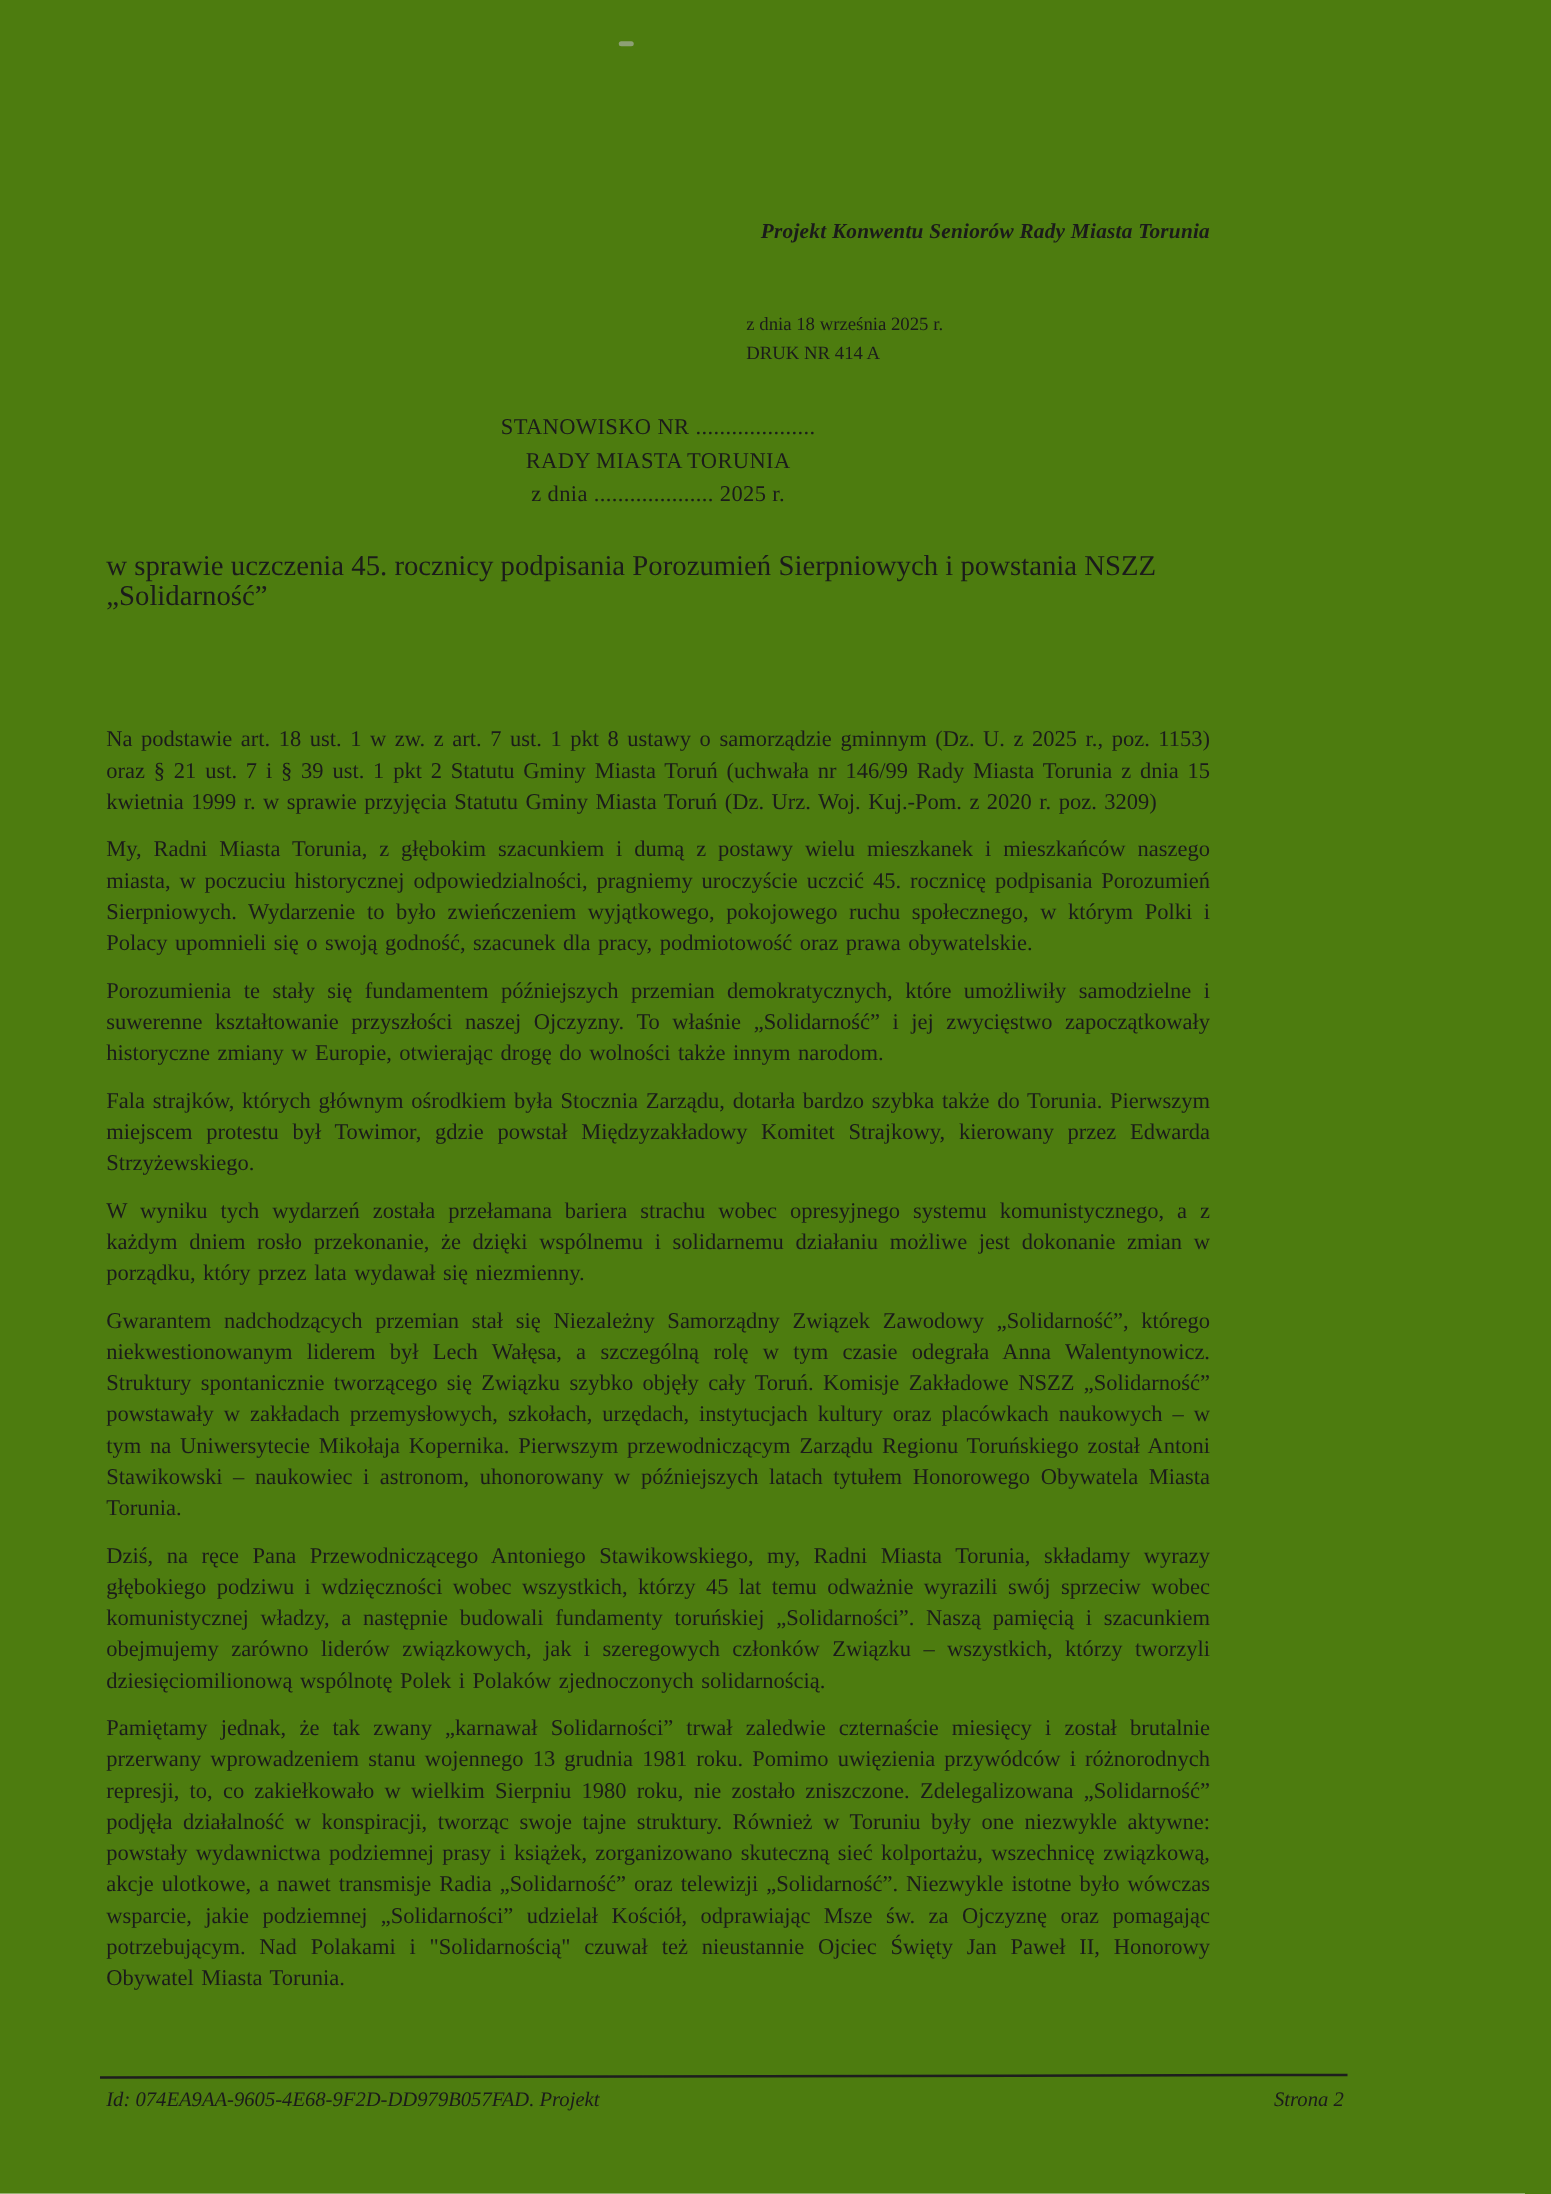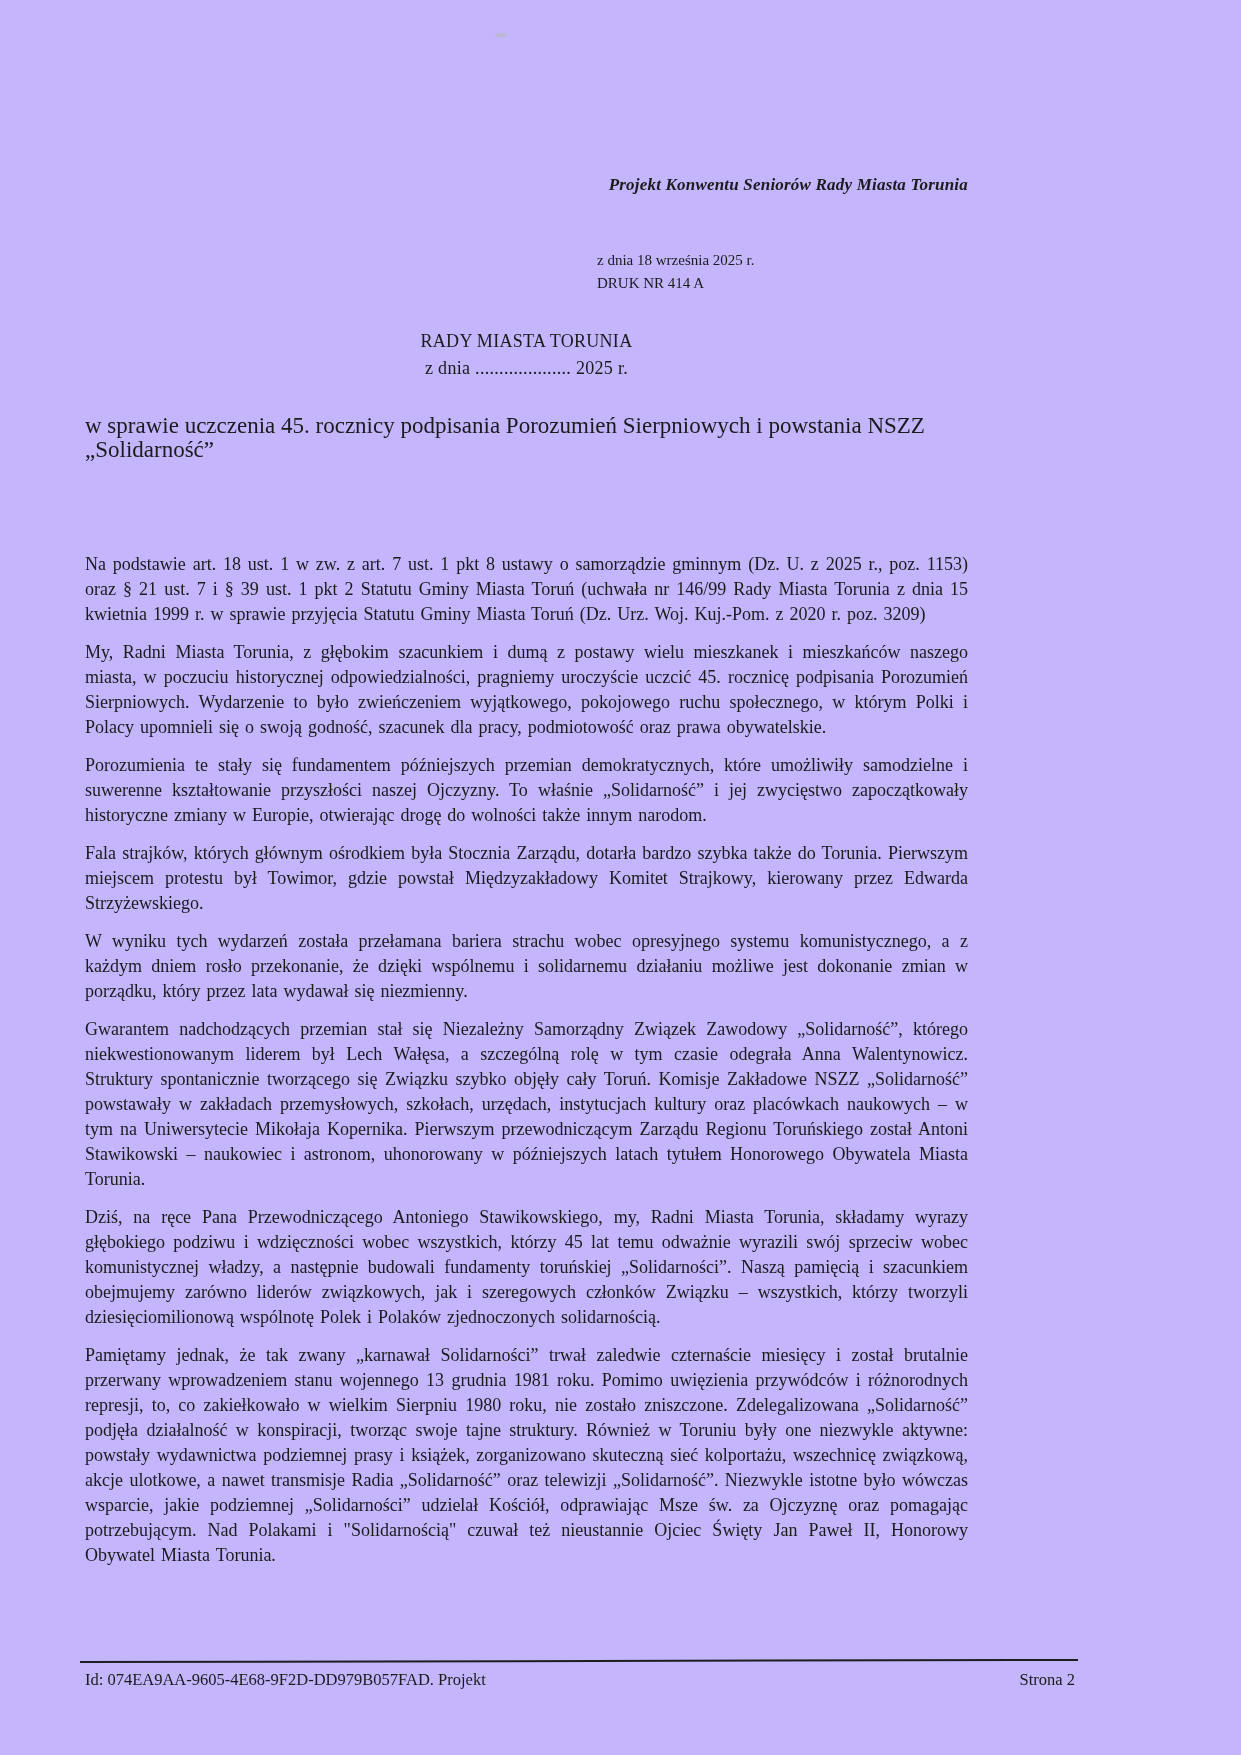--- a/index.html
+++ b/index.html
@@ -1,20 +1,20 @@
 <!DOCTYPE html>
 <html lang="pl"><head>
 <meta charset="utf-8">
 <style>
   html, body { margin: 0; padding: 0; background: #ffffff; }
   .page {
     position: relative;
     width: 1241px;
     height: 1755px;
-    background: #c4b5fd;
+    background: #4d7c0f;
     font-family: "Liberation Serif", "DejaVu Serif", serif;
     color: #1b1b1b;
     overflow: hidden;
   }
   .scan-artifact {
     position: absolute;
     left: 495px; top: 33px;
     width: 12px; height: 4px;
     background: #b9b9b9;
     border-radius: 2px;
@@ -58,20 +58,21 @@
     font-size: 18px;
     line-height: 25px;
     text-align: justify;
     word-spacing: 1.5px;
     font-family: Liberation Serif, serif;
   }
   .footer {
     position: absolute;
     left: 0; top: 1660px;
     width: 1241px;
+    font-style: italic;
   }
   .footer-rule {
     margin-left: 80px;
     width: 998px;
     height: 2px;
     background: #1e1e1e;
     transform: rotate(-0.12deg);
   }
   .footer-row {
     margin: 8px 0 0 85px;
@@ -92,20 +93,21 @@
   <div class="content">
 
     <div class="header-note">Projekt Konwentu Seniorów Rady Miasta Torunia</div>
 
     <div class="date-block">
       <div>z dnia 18 września 2025 r.</div>
       <div>DRUK NR 414 A</div>
     </div>
 
     <div class="title-block">
+      <div>STANOWISKO NR ....................</div>
       <div>RADY MIASTA TORUNIA</div>
       <div>z dnia .................... 2025 r.</div>
     </div>
 
     <p class="subject">w sprawie uczczenia 45. rocznicy podpisania Porozumień Sierpniowych i powstania NSZZ „Solidarność”</p>
 
     <div class="body-text">
       <p class="body-par">Na podstawie art. 18 ust. 1 w zw. z art. 7 ust. 1 pkt 8 ustawy o samorządzie gminnym (Dz. U. z 2025 r., poz. 1153) oraz § 21 ust. 7 i § 39 ust. 1 pkt 2 Statutu Gminy Miasta Toruń (uchwała nr 146/99 Rady Miasta Torunia z dnia 15 kwietnia 1999 r. w sprawie przyjęcia Statutu Gminy Miasta Toruń (Dz. Urz. Woj. Kuj.-Pom. z 2020 r. poz. 3209)</p>
       <p class="body-par">My, Radni Miasta Torunia, z głębokim szacunkiem i dumą z postawy wielu mieszkanek i mieszkańców naszego miasta, w poczuciu historycznej odpowiedzialności, pragniemy uroczyście uczcić 45. rocznicę podpisania Porozumień Sierpniowych. Wydarzenie to było zwieńczeniem wyjątkowego, pokojowego ruchu społecznego, w którym Polki i Polacy upomnieli się o swoją godność, szacunek dla pracy, podmiotowość oraz prawa obywatelskie.</p>
       <p class="body-par">Porozumienia te stały się fundamentem późniejszych przemian demokratycznych, które umożliwiły samodzielne i suwerenne kształtowanie przyszłości naszej Ojczyzny. To właśnie „Solidarność” i jej zwycięstwo zapoczątkowały historyczne zmiany w Europie, otwierając drogę do wolności także innym narodom.</p>

